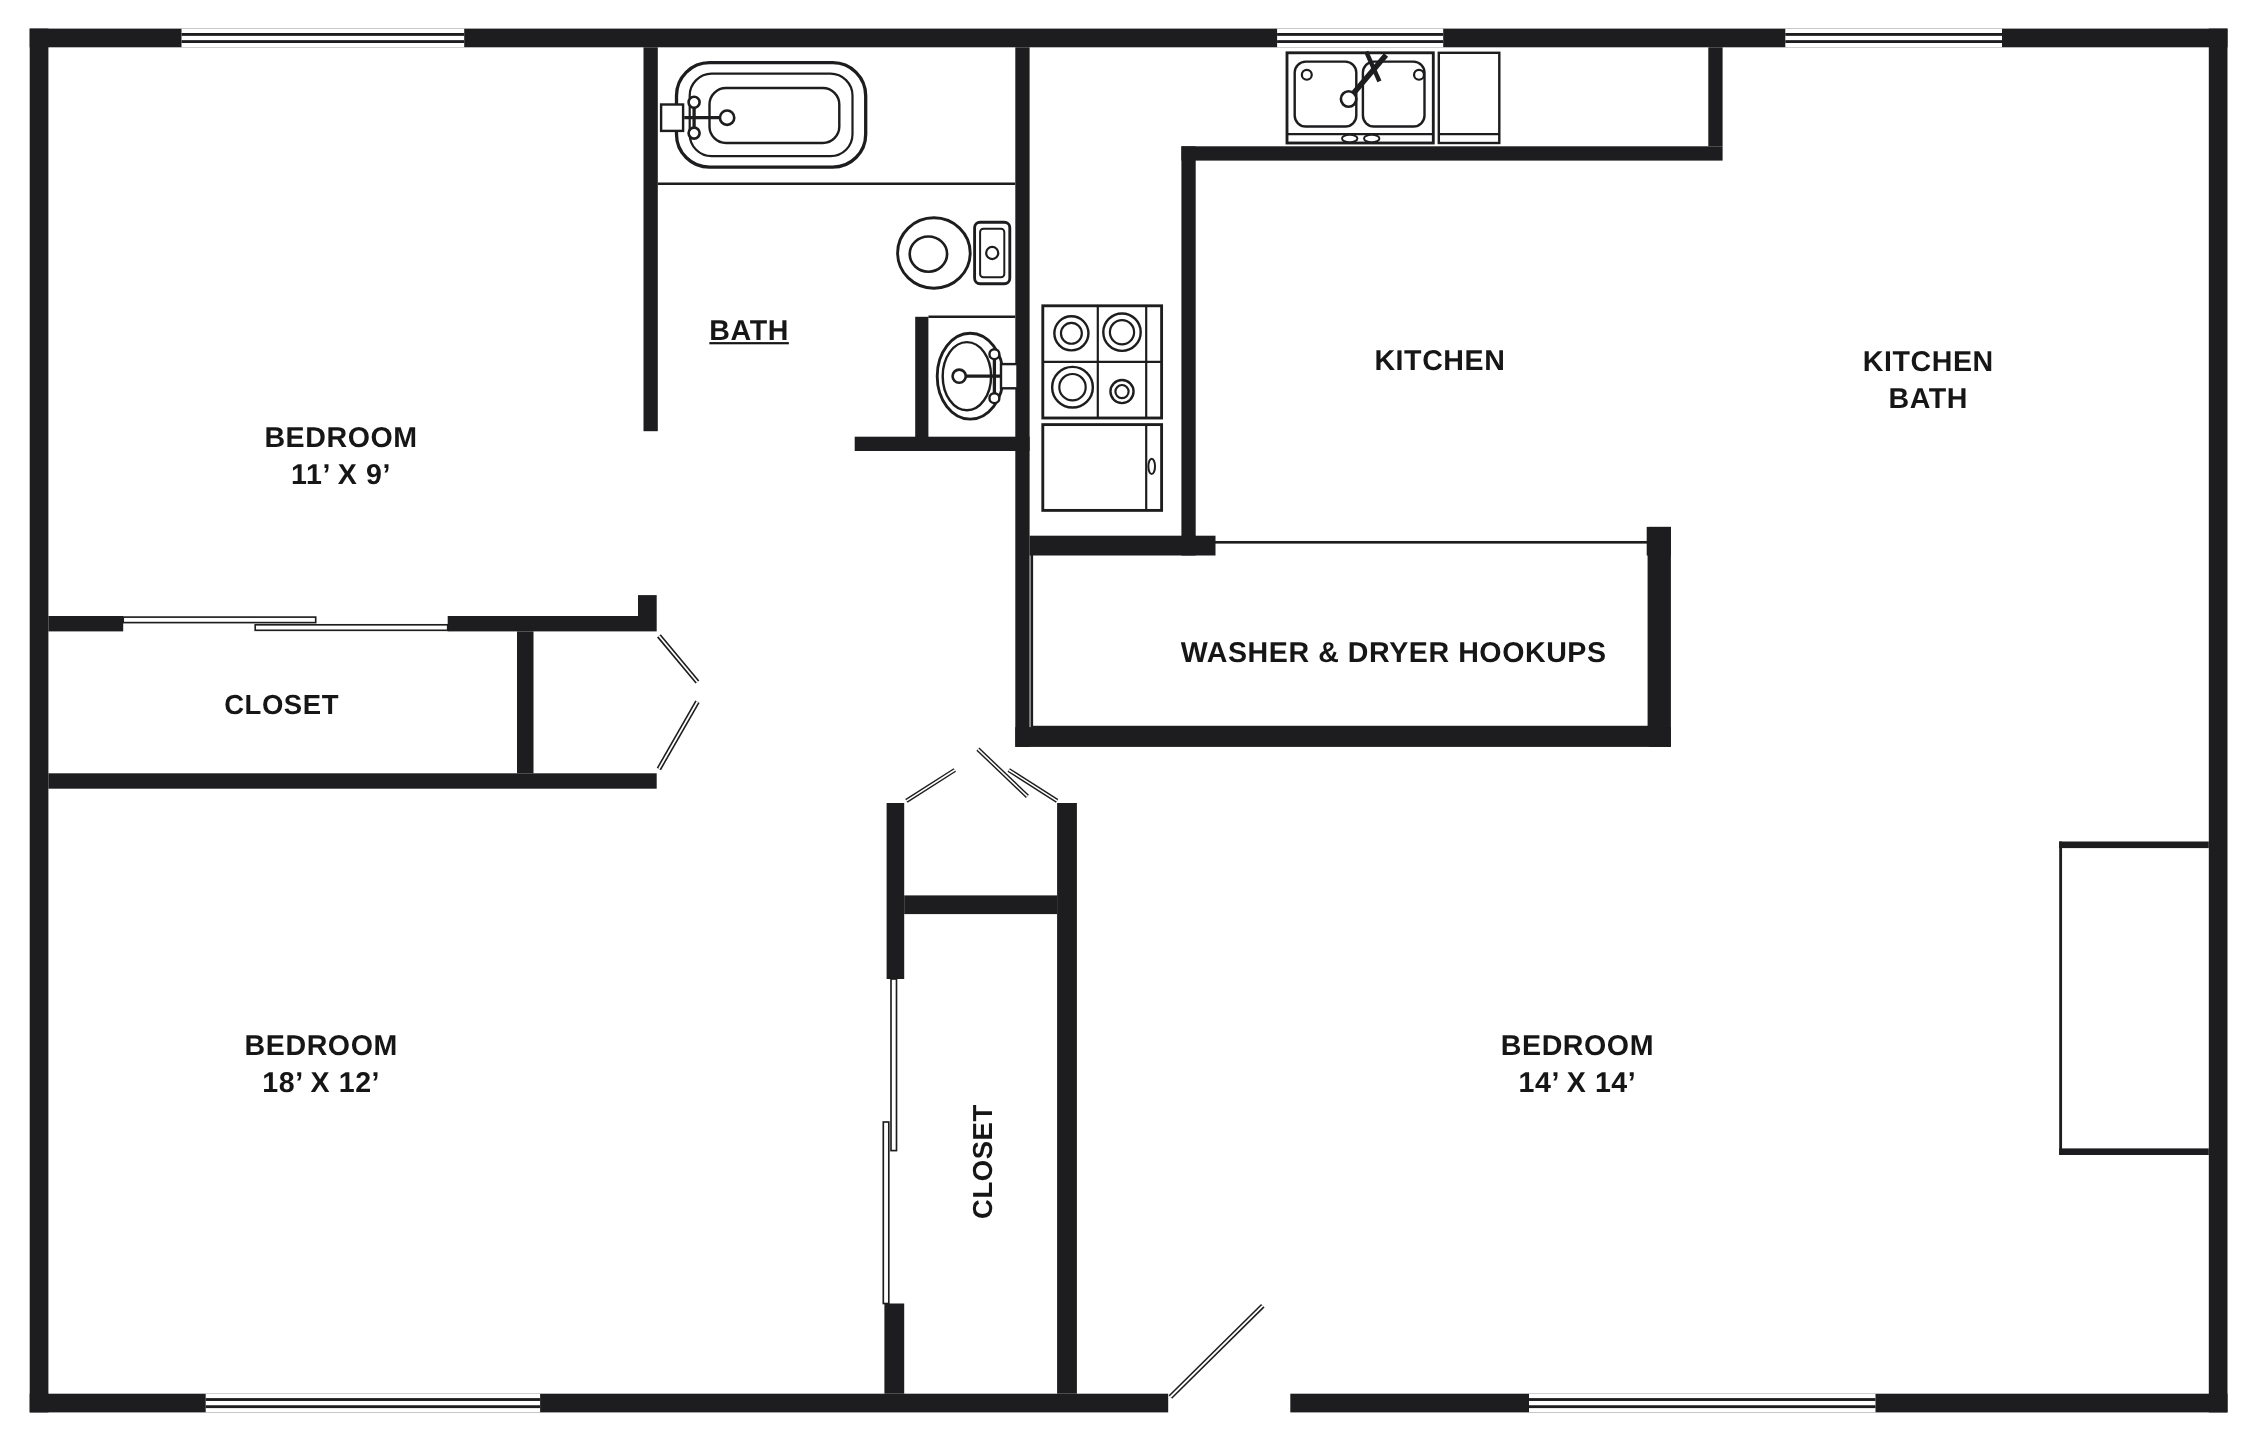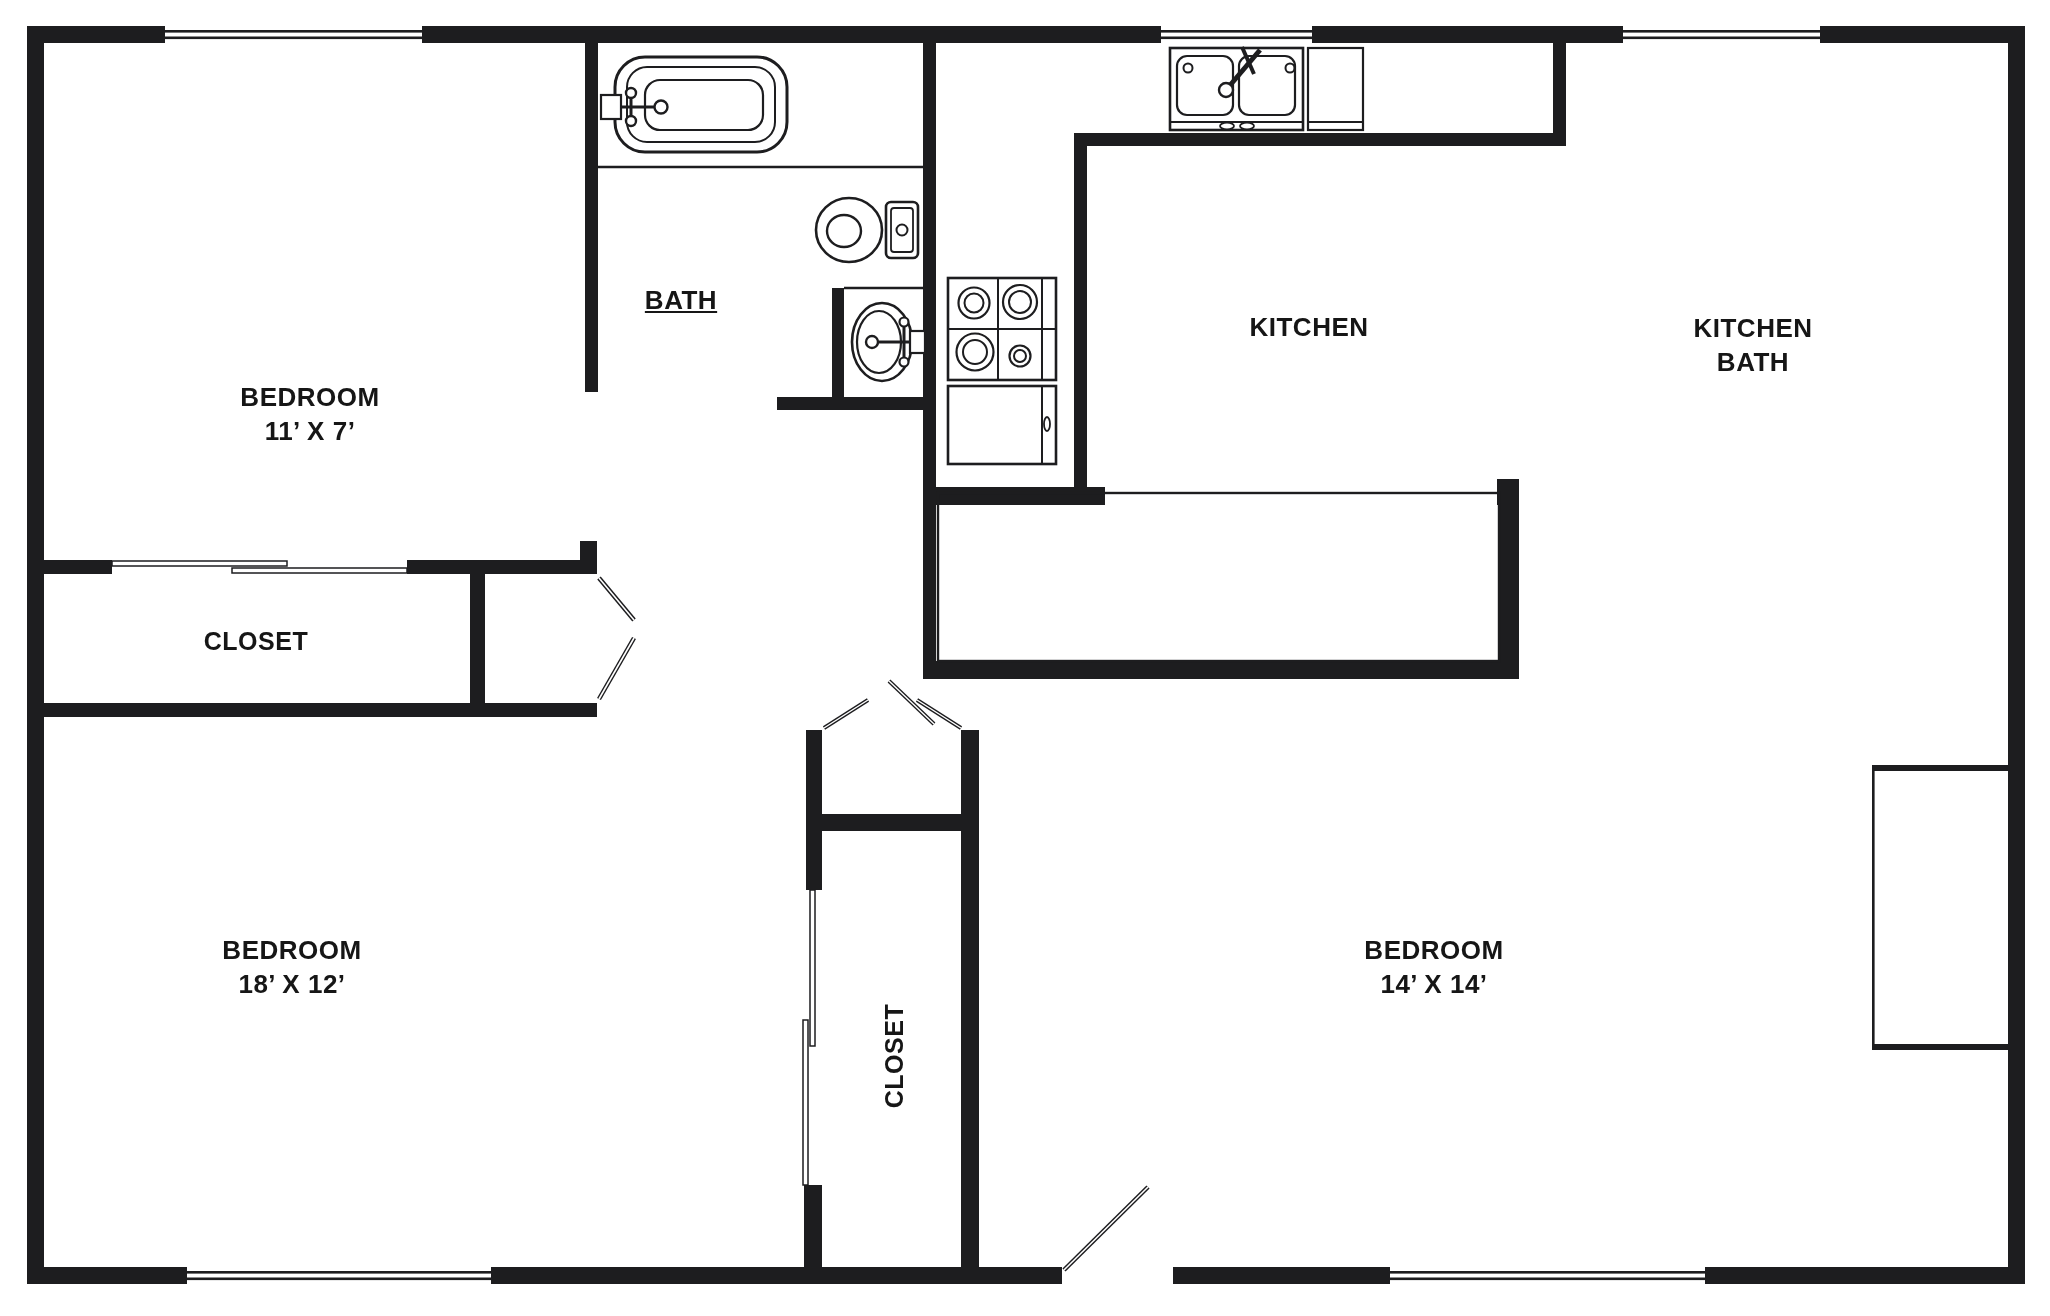--- a/index.html
+++ b/index.html
@@ -208,36 +208,39 @@
   <g fill="#1d1d1f">
     <rect x="1872" y="765" width="136" height="6"></rect>
     <rect x="1872" y="1044" width="136" height="6"></rect>
     <rect x="1872" y="765" width="2.6" height="285"></rect>
   </g>
 
 </svg>
 
 <div class="room-label" style="left:310px;top:414px;">
   <div>BEDROOM</div>
-  <div>11’ X 7’</div>
+  <div>11’ X 9’</div>
 </div>
 
 <div class="room-label" style="left:681px;top:300px;text-decoration:underline;">
   <div>BATH</div>
 </div>
 
 <div class="room-label" style="left:1309px;top:327px;">
   <div>KITCHEN</div>
 </div>
 
 <div class="room-label" style="left:1753px;top:345px;">
   <div>KITCHEN</div>
   <div>BATH</div>
 </div>
 
+<div class="room-label" style="left:1267px;top:593px;">
+  <div>WASHER &amp; DRYER HOOKUPS</div>
+</div>
 
 <div class="room-label small" style="left:256px;top:641px;">
   <div>CLOSET</div>
 </div>
 
 <div class="room-label" style="left:292px;top:967px;">
   <div>BEDROOM</div>
   <div>18’ X 12’</div>
 </div>
 

